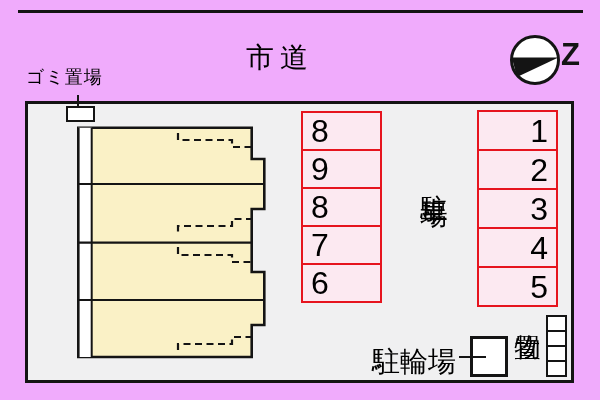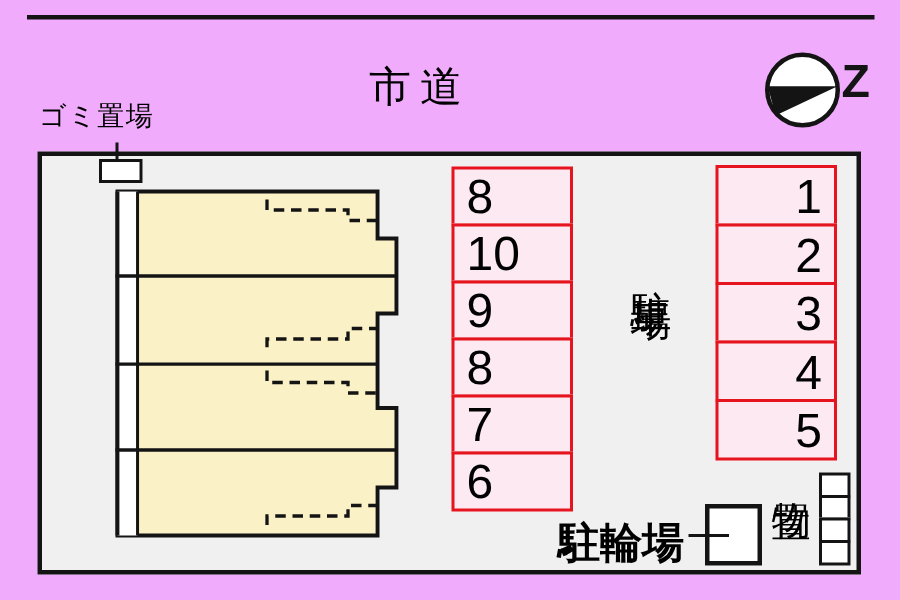--- a/index.html
+++ b/index.html
@@ -39,21 +39,21 @@
     font-size:32px; line-height:38px; color:#000;
   }
   .pbox:first-child { margin-top:0; }
   .col-middle .pbox { text-align:left;  padding-left:8px;  }
   .col-right  .pbox { text-align:right; padding-right:8px; }
   .col-middle .pbox { height:40px; line-height:37px; }
 
   .parking-area-label { left:416px; top:172px; font-size:27px;
     writing-mode:vertical-rl; text-orientation:upright; letter-spacing:4px; }
 
-  .bicycle-label { left:372px; top:343px; font-size:28px;font-weight:bold; }
+  .bicycle-label { left:372px; top:343px; font-size:28px; }
   .bicycle-box { left:470px; top:336px; width:38px; height:41px; box-sizing:border-box;
     border:3px solid var(--line); background:#fff; }
   .bicycle-tick { left:459px; top:356px; width:27px; height:2px; background:var(--line); }
 
   .storage-label { left:514px; top:314px; font-size:26px; line-height:27px;
     writing-mode:vertical-rl; text-orientation:upright; }
   .storage-cells { left:546px; top:315px; width:21px; }
   .scell { box-sizing:border-box; width:100%; height:17px; margin-top:-2px;
     border:2px solid var(--line); background:#fff; }
   .scell:first-child { margin-top:0; }
@@ -88,21 +88,20 @@
     <line x1="1" y1="175" x2="188.3" y2="175" stroke="#141414" stroke-width="2.2"></line>
     <polygon points="2.3,2.7 2.3,232" fill="none" stroke="#141414" stroke-width="2.6"></polygon>
     <path d="M102 8 V15 H156 V22 H175.7" fill="none" stroke="#141414" stroke-width="2.2" stroke-dasharray="7 4.5"></path>
     <path d="M102 106.5 V101 H156 V94 H175.7" fill="none" stroke="#141414" stroke-width="2.2" stroke-dasharray="7 4.5"></path>
     <path d="M102 122 V130 H156 V137 H175.7" fill="none" stroke="#141414" stroke-width="2.2" stroke-dasharray="7 4.5"></path>
     <path d="M102 225 V219 H156 V212 H175.7" fill="none" stroke="#141414" stroke-width="2.2" stroke-dasharray="7 4.5"></path>
   </svg>
 
   <div class="pcol col-middle" id="col-middle">
       <div class="pbox">8</div>
-      <div class="pbox">10</div>
       <div class="pbox">9</div>
       <div class="pbox">8</div>
       <div class="pbox">7</div>
       <div class="pbox">6</div>
     </div>
   <div class="pcol col-right" id="col-right">
       <div class="pbox">1</div>
       <div class="pbox">2</div>
       <div class="pbox">3</div>
       <div class="pbox">4</div>

